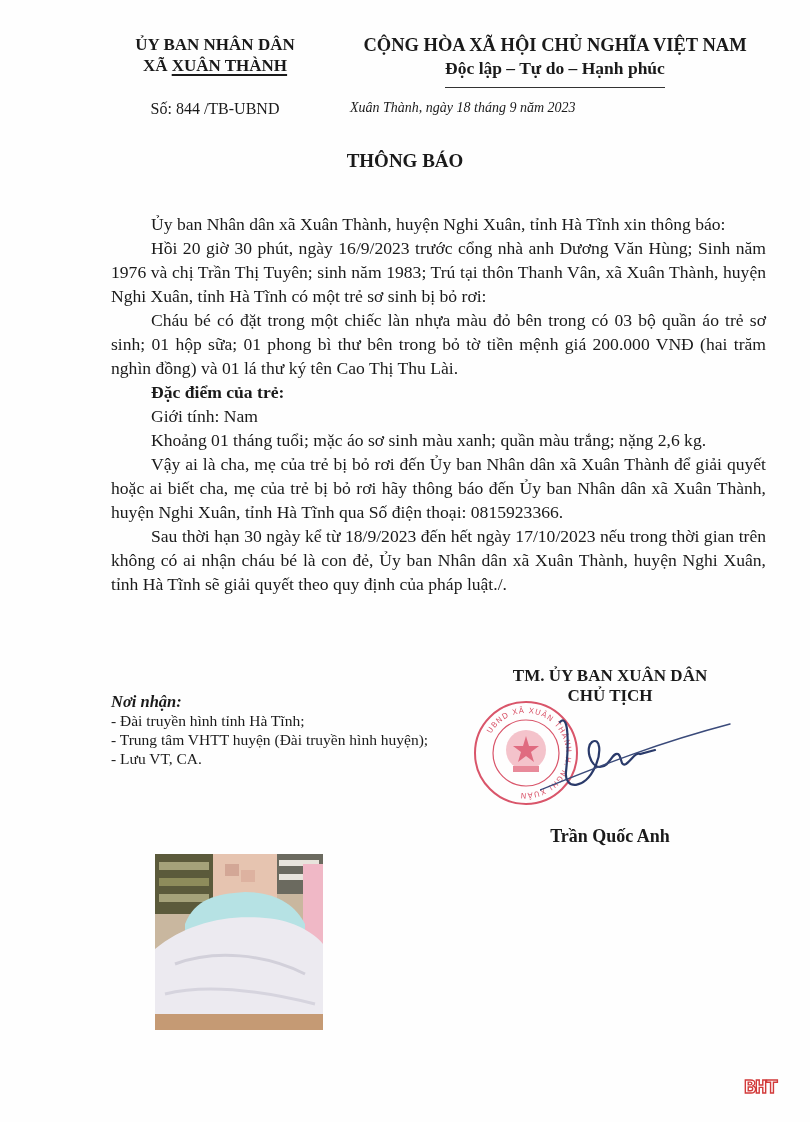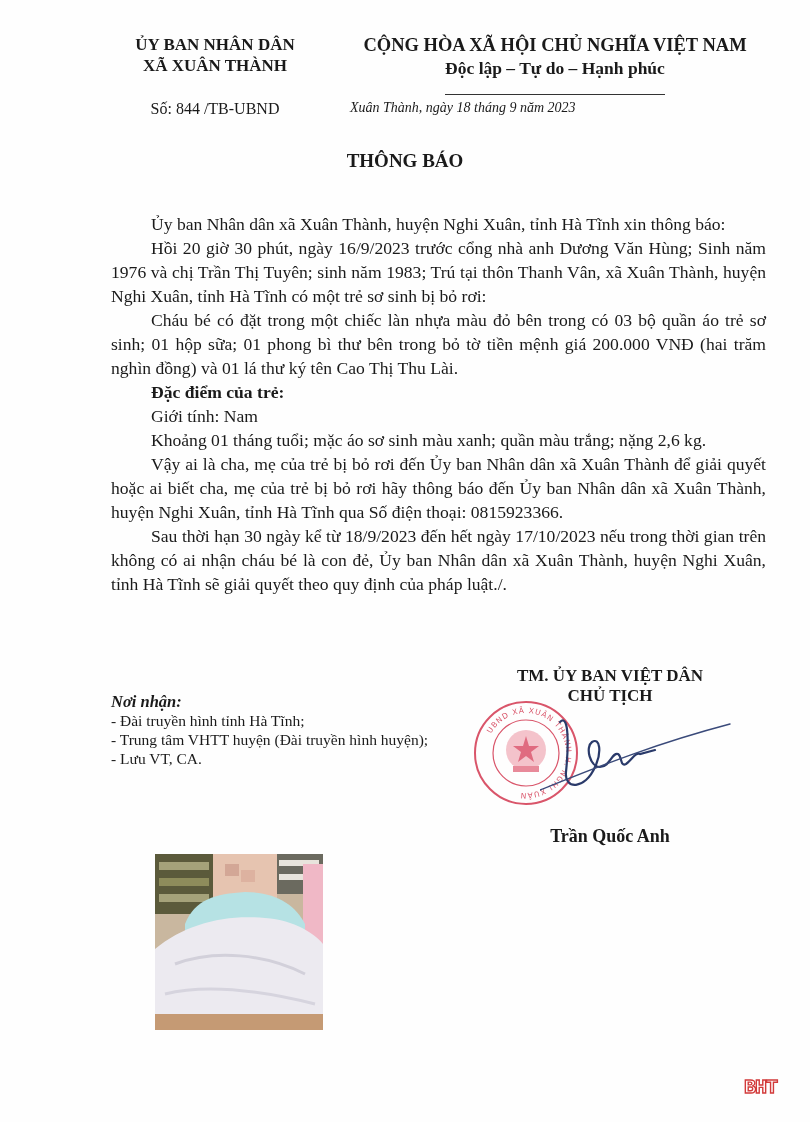--- a/index.html
+++ b/index.html
@@ -4,22 +4,22 @@
 <style>
   html, body { margin: 0; padding: 0; }
   body {
     width: 810px; height: 1122px; background: #fefefe; position: relative; overflow: hidden;
     font-family: "Liberation Serif", "DejaVu Serif", serif; color: #1a1a1a;
   }
   .abs { position: absolute; }
   .bold { font-weight: bold; }
   .header-left { left: 110px; top: 34px; width: 210px; text-align: center; font-weight: bold; font-size: 17px; line-height: 21px; }
   .header-right { left: 350px; top: 34px; width: 410px; text-align: center; font-weight: bold; font-size: 18.5px; line-height: 23px; }
-  .ul-xuan { text-underline-offset: 3px; text-decoration-thickness: 1.5px; }
-  .motto-line { display: inline-block; border-bottom: 1.5px solid #333; padding-bottom: 14px; }
+  .ul-xuan { text-decoration: underline; text-underline-offset: 3px; text-decoration-thickness: 1.5px; }
+  .motto-line { display: inline-block; border-bottom: 1.5px solid #333; padding-bottom: 7px; }
   .so { left: 110px; top: 100px; width: 210px; text-align: center; font-size: 16px; }
   .date { left: 350px; top: 100px; width: 410px; text-align: left; font-size: 14px; font-style: italic; }
   .title { left: 100px; top: 150px; width: 610px; text-align: center; font-weight: bold; font-size: 19px; line-height: 22px; }
   .subtitle-ul { text-decoration: underline; text-underline-offset: 4px; text-decoration-thickness: 1.5px; }
   .body-text { left: 111px; top: 212px; width: 655px; font-size: 17.6px; line-height: 24px; text-align: justify; }
   .body-text p { margin: 0; text-indent: 40px; }
   .recipients { left: 111px; top: 668px; width: 320px; font-size: 15.5px; line-height: 19px; margin-top: 24px; }
   .recipients .hdr { font-weight: bold; font-style: italic; font-size: 16.5px; }
   .sign-block { left: 470px; top: 666px; width: 280px; text-align: center; font-weight: bold; font-size: 17px; line-height: 20px; }
   .signer { left: 470px; top: 826px; width: 280px; text-align: center; font-weight: bold; font-size: 18px; }
@@ -59,21 +59,21 @@
 </div>
 
 <div class="abs recipients">
   <div class="hdr">Nơi nhận:</div>
   <div>- Đài truyền hình tỉnh Hà Tĩnh;</div>
   <div>- Trung tâm VHTT huyện (Đài truyền hình huyện);</div>
   <div>- Lưu VT, CA.</div>
 </div>
 
 <div class="abs sign-block">
-  <div>TM. ỦY BAN VIỆT DÂN</div>
+  <div>TM. ỦY BAN XUÂN DÂN</div>
   <div>CHỦ TỊCH</div>
 </div>
 
 <svg class="abs stamp" viewBox="0 0 106 106">
   <defs>
     <path id="stampArc" d="M53,53 m-40,0 a40,40 0 1,1 80,0 a40,40 0 1,1 -80,0"></path>
   </defs>
   <circle cx="53" cy="53" r="51" fill="none" stroke="#d9556a" stroke-width="2"></circle>
   <circle cx="53" cy="53" r="33" fill="none" stroke="#d9556a" stroke-width="1.2"></circle>
   <text font-size="7.5" fill="#d9556a" font-family="DejaVu Sans, sans-serif" letter-spacing="1"><textPath href="#stampArc" startOffset="8%">UBND XÃ XUÂN THÀNH H. NGHI XUÂN</textPath></text>

